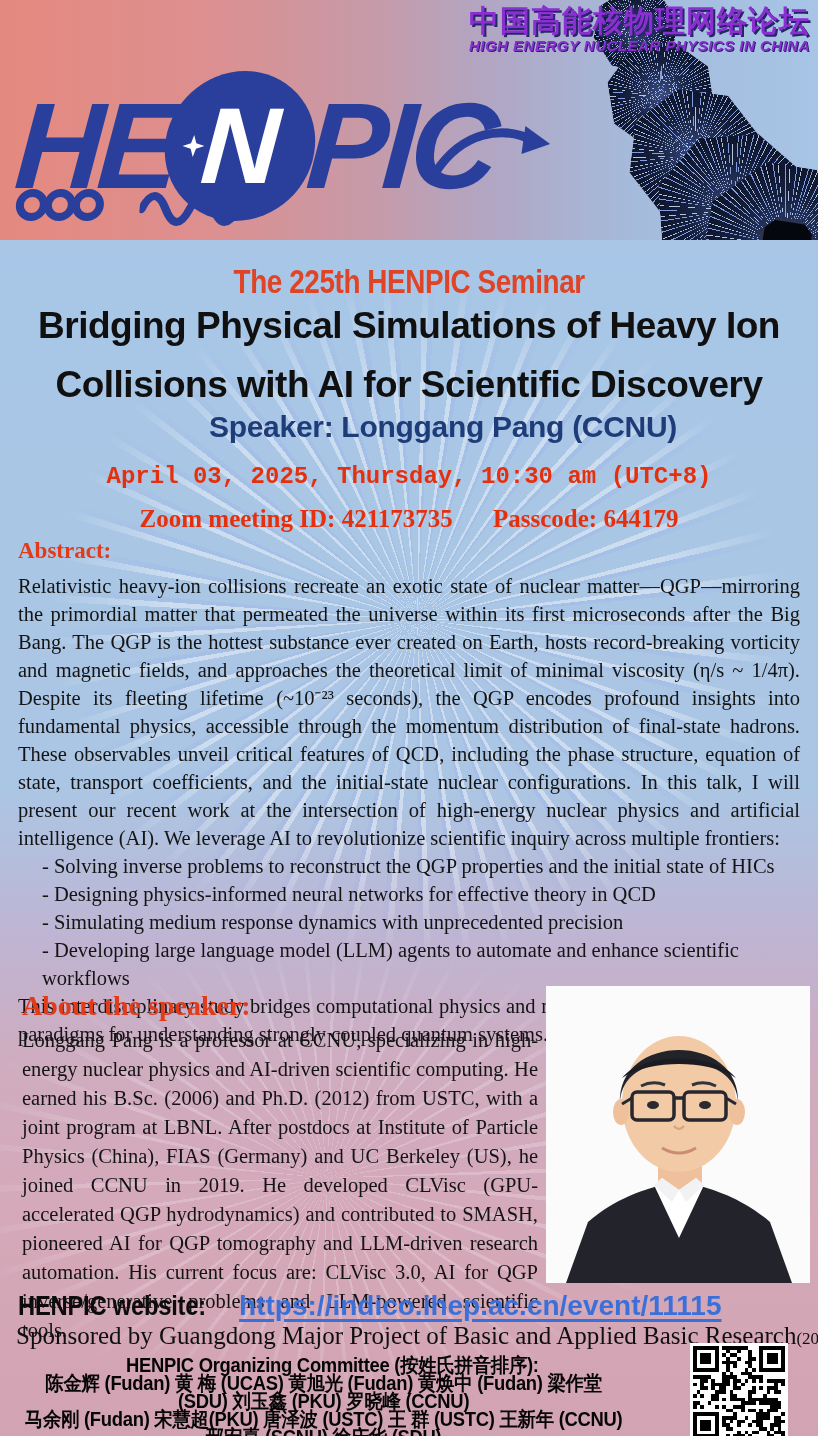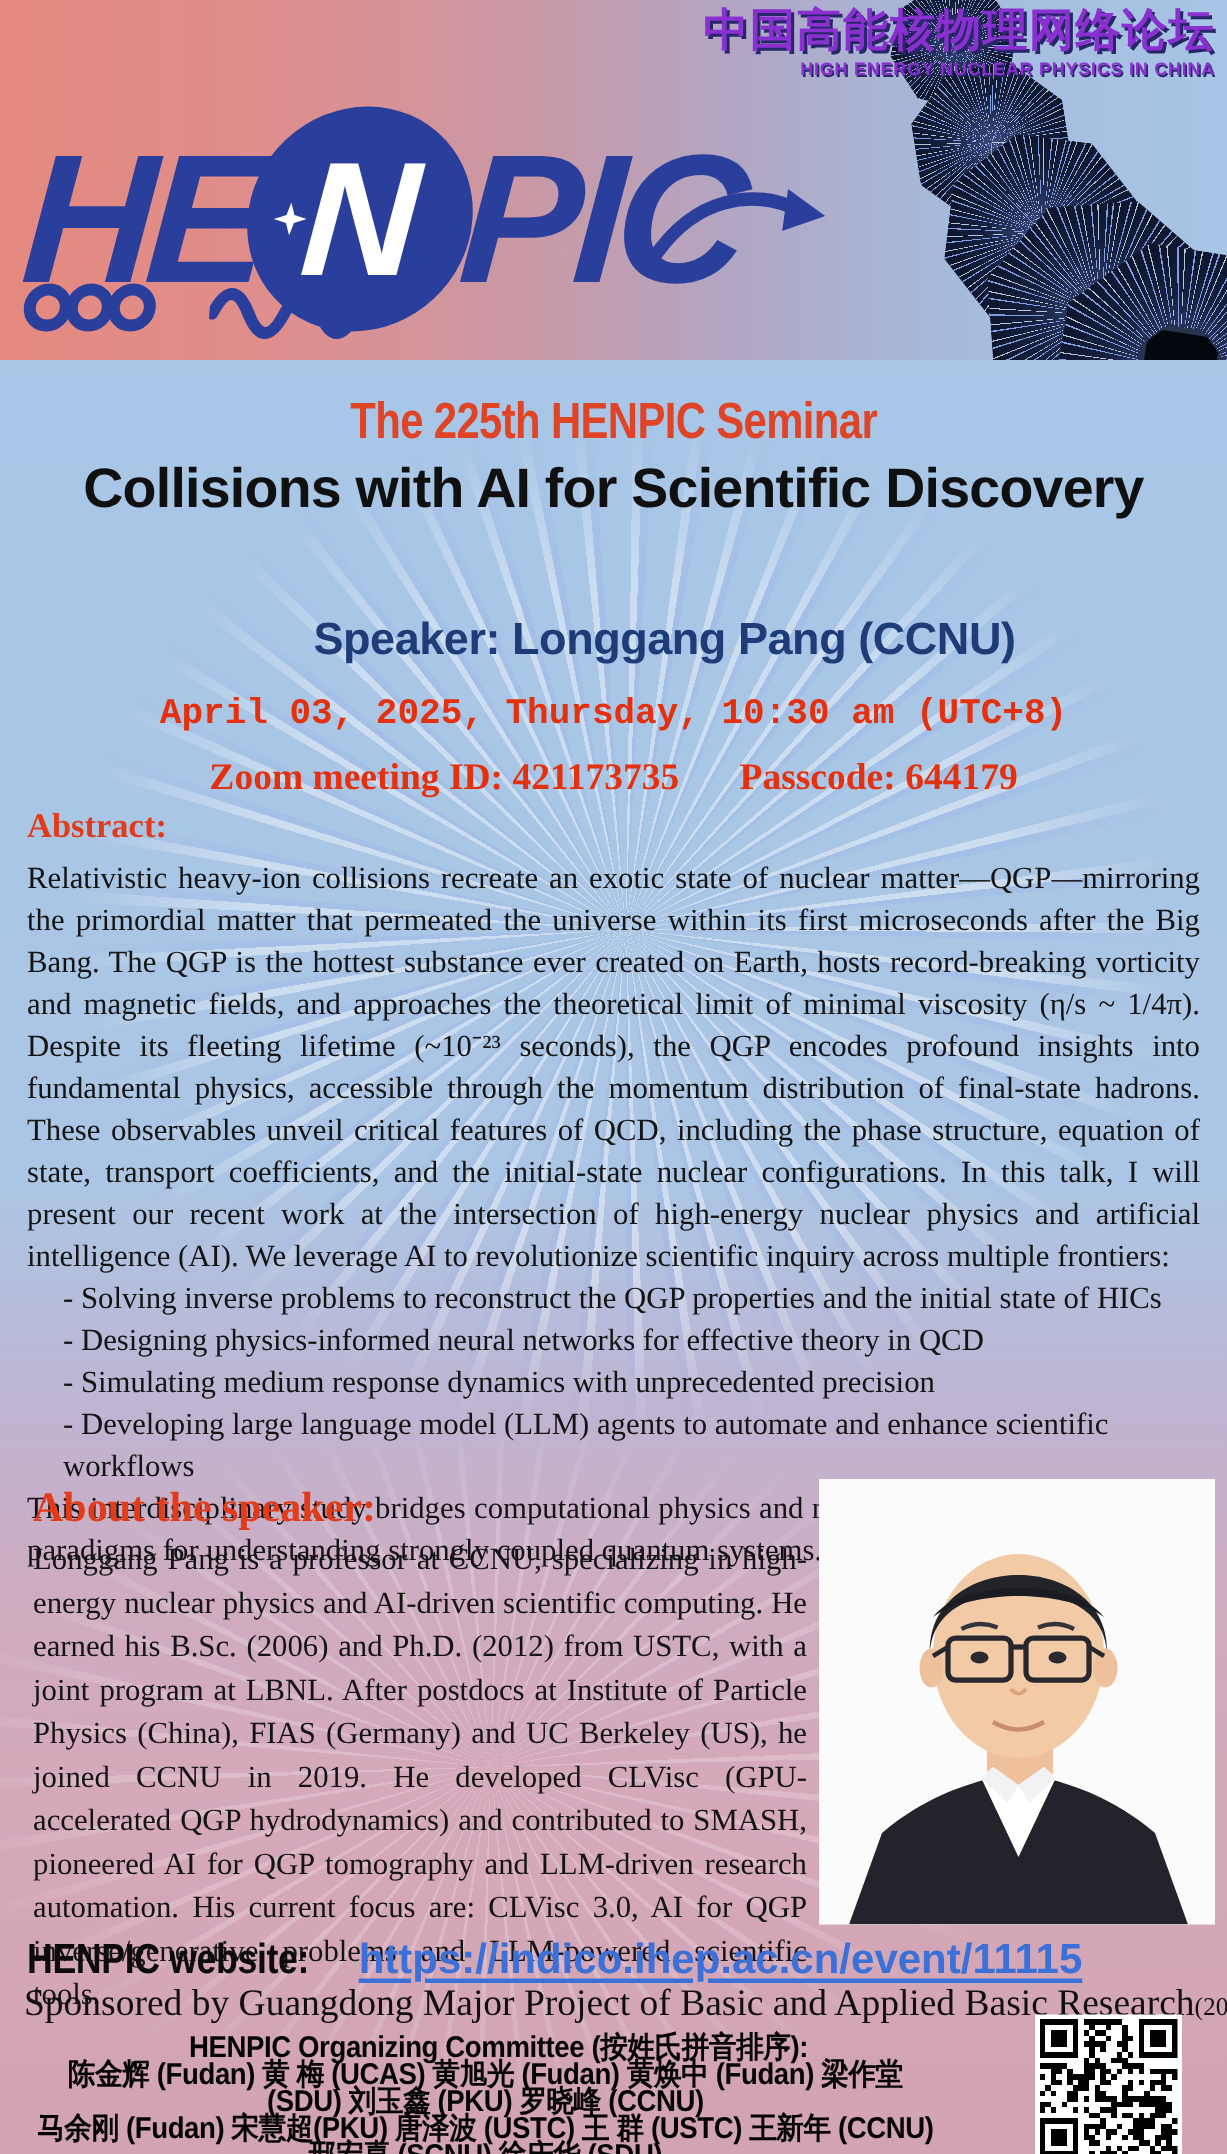--- a/index.html
+++ b/index.html
@@ -21,21 +21,21 @@
   .evt3{left:632px;top:92px;width:126px;height:126px;transform:rotate(7deg);}
   .evt4{left:660px;top:136px;width:148px;height:148px;transform:rotate(-4deg);}
   .evt5{left:706px;top:166px;width:160px;height:160px;transform:rotate(9deg);}
   .evt5::after{content:"";position:absolute;left:50%;top:50%;width:56px;height:56px;transform:translate(-50%,-50%);
     clip-path:polygon(30% 0,70% 0,100% 30%,100% 70%,70% 100%,30% 100%,0 70%,0 30%);
     background:#05070f;border:4px solid #2a3350;box-sizing:border-box;}
 
   
   .banner{position:absolute;top:5px;right:8px;text-align:right;z-index:5;}
   .banner-cn{font-size:30px;font-weight:800;letter-spacing:1px;color:#8a2fd0;text-shadow:2px 2px 0 #262668;line-height:32px;}
-  .banner-en{font-size:12px;font-weight:800;color:#8a2fd0;text-shadow:1px 1px 0 #262668;letter-spacing:.5px;line-height:18px;}
+  .banner-en{font-size:15px;font-weight:800;font-style:italic;color:#8a2fd0;text-shadow:1px 1px 0 #262668;letter-spacing:.5px;line-height:18px;}
 
   
   .logo{position:absolute;left:16px;top:66px;height:160px;display:flex;align-items:center;z-index:4;transform:skewX(-4deg);}
   .logo-letters{font-size:122px;font-weight:800;font-style:italic;color:#2a3f9c;letter-spacing:-6px;line-height:150px;}
   .logo-circle{position:relative;width:150px;height:150px;border-radius:50%;background:#2a3f9c;margin:0 -8px;z-index:3;
     display:flex;align-items:center;justify-content:center;}
   .logo-circle .n{font-size:108px;font-weight:800;font-style:italic;color:#ffffff;line-height:108px;}
   .sparkle{position:absolute;left:17px;top:64px;width:22px;height:22px;background:#fff;
     clip-path:polygon(50% 0,62% 38%,100% 50%,62% 62%,50% 100%,38% 62%,0 50%,38% 38%);}
   .deco-svg{position:absolute;pointer-events:none;}
@@ -131,20 +131,21 @@
   </div>
 
   <div class="content">
     <div class="burst"></div>
     <div class="burst2"></div>
 
     <div class="centered series-title">
       <span class="condensed">The 225th HENPIC Seminar</span>
     </div>
     <div class="centered main-title">
+      <div>Bridging Physical Simulations of Heavy Ion</div>
       <div>Collisions with AI for Scientific Discovery</div>
     </div>
     <div class="centered speaker-line">Speaker: Longgang Pang (CCNU)</div>
     <div class="centered date-line">April 03, 2025, Thursday, 10:30 am (UTC+8)</div>
     <div class="centered zoom-line">
       <span>Zoom meeting ID:</span>
       <span>421173735</span>
       <span class="gap">Passcode:</span>
       <span>644179</span>
     </div>

